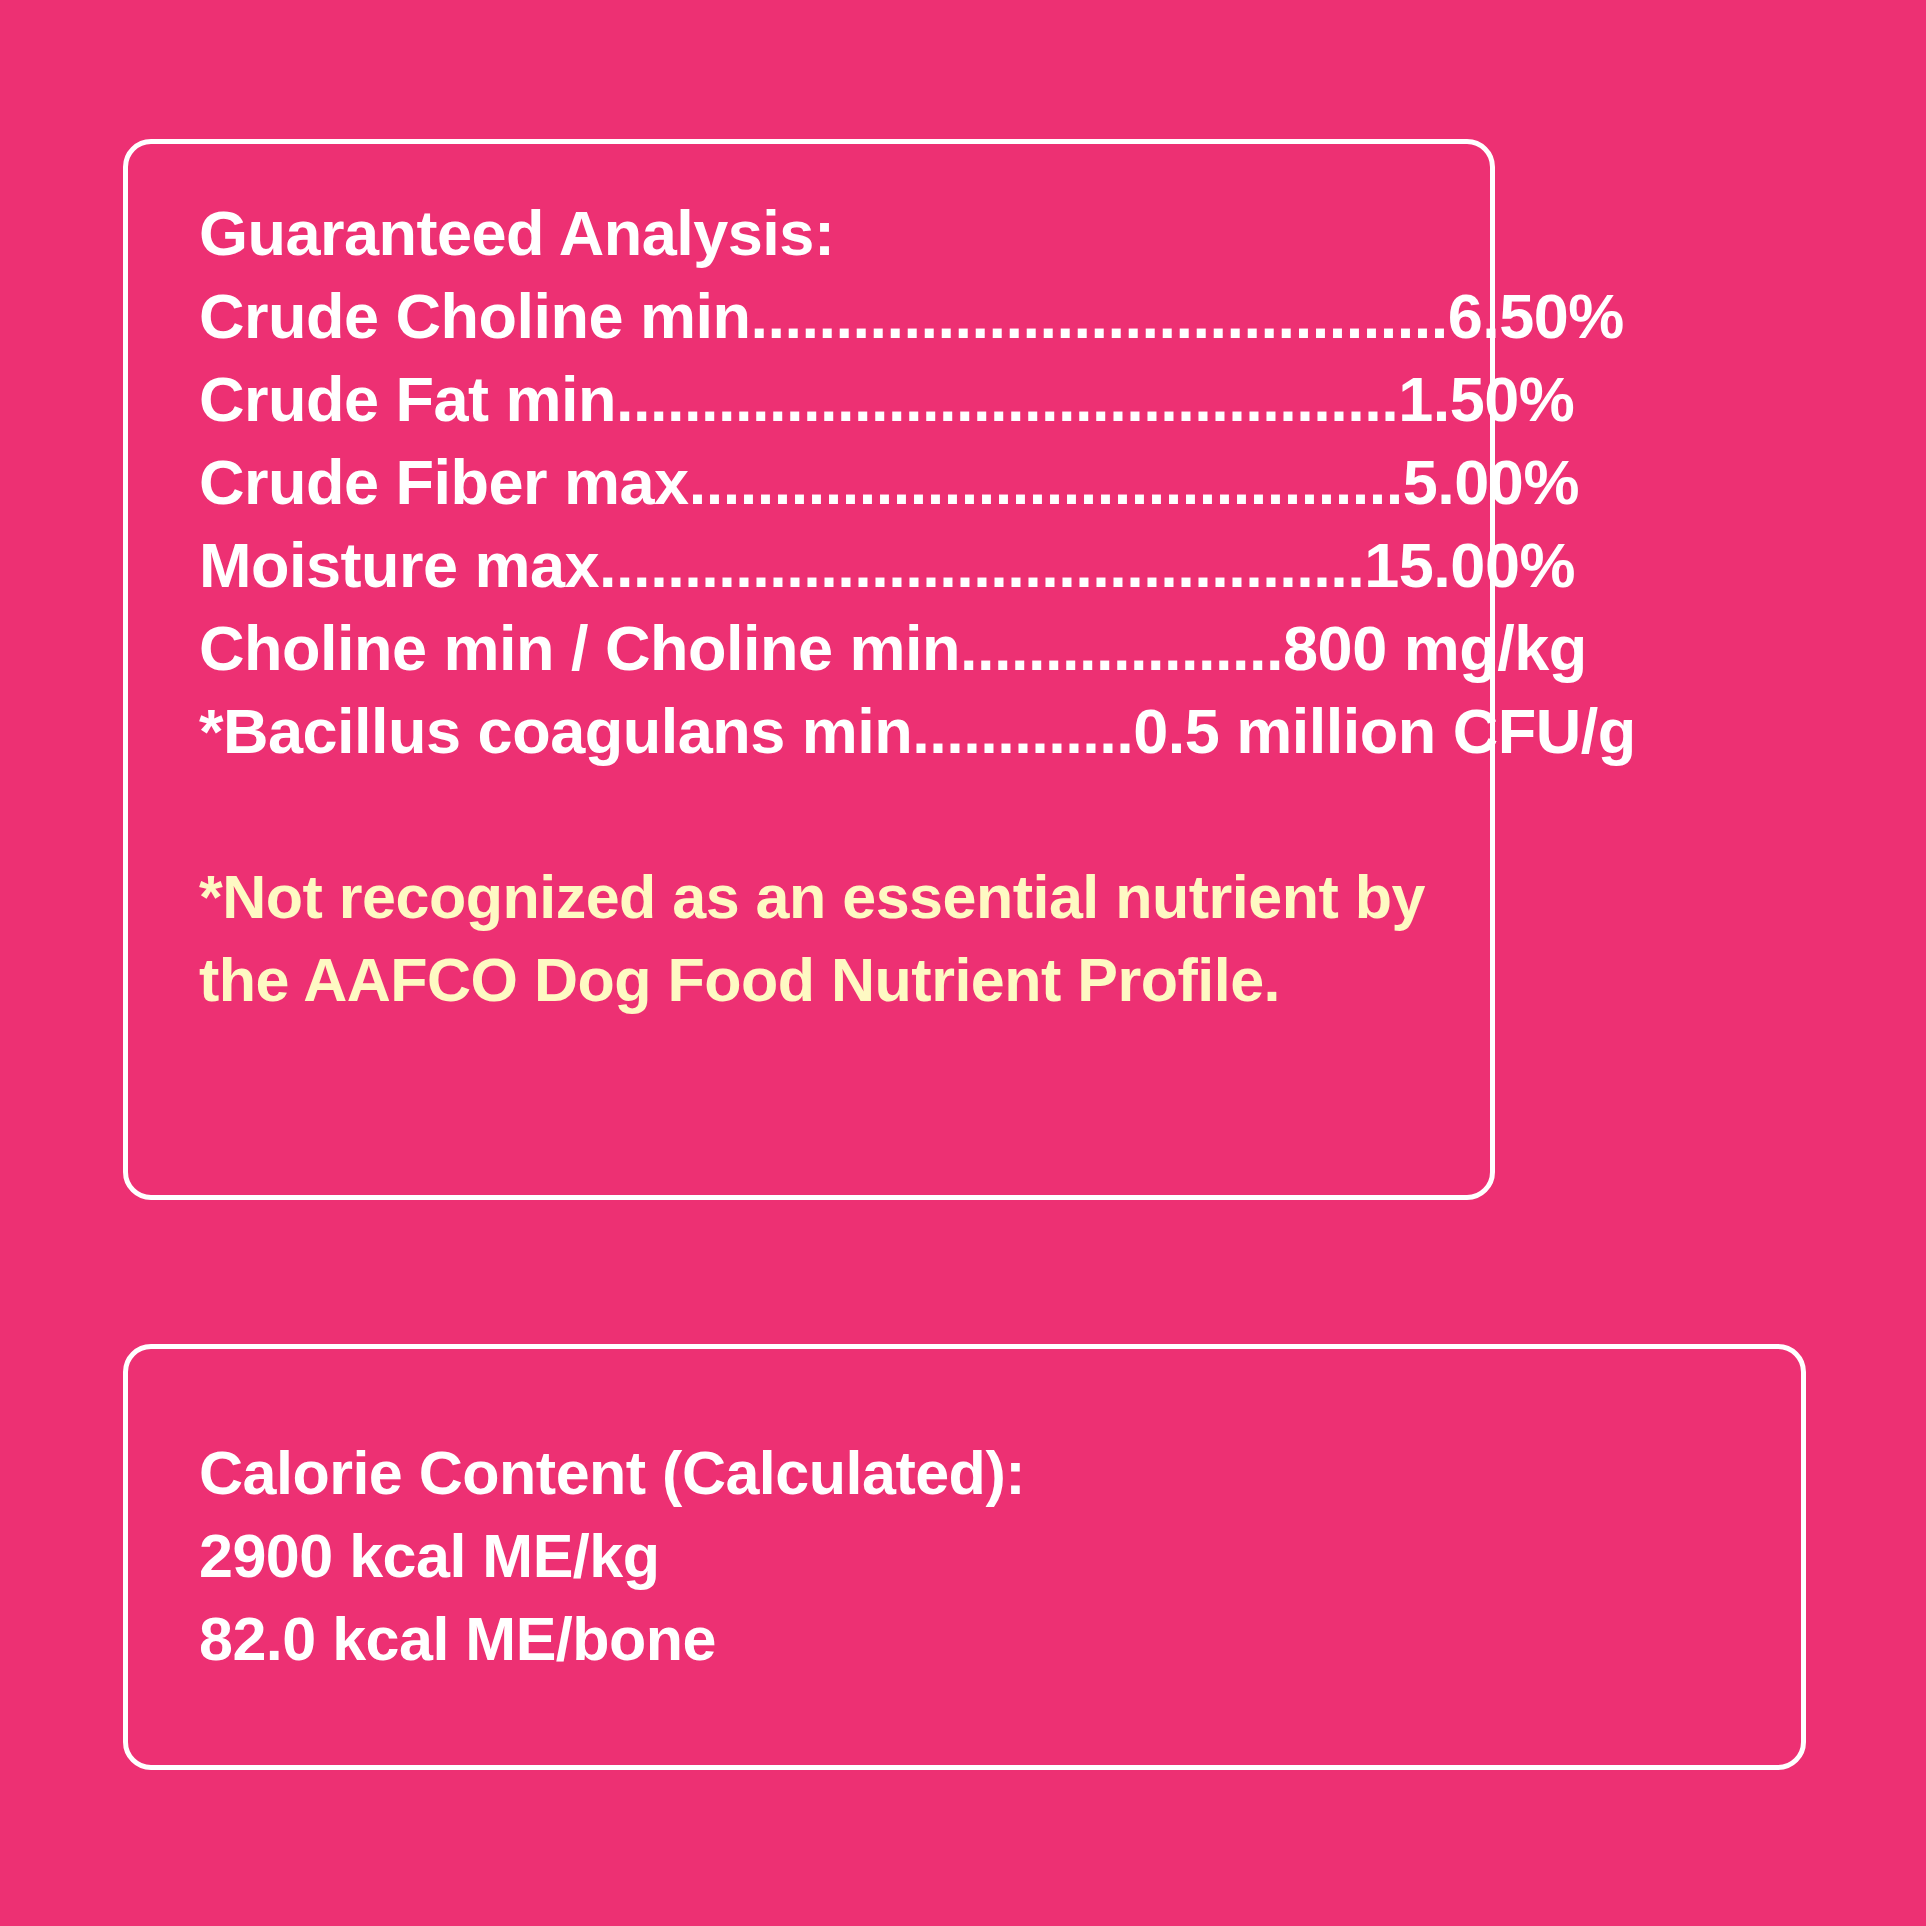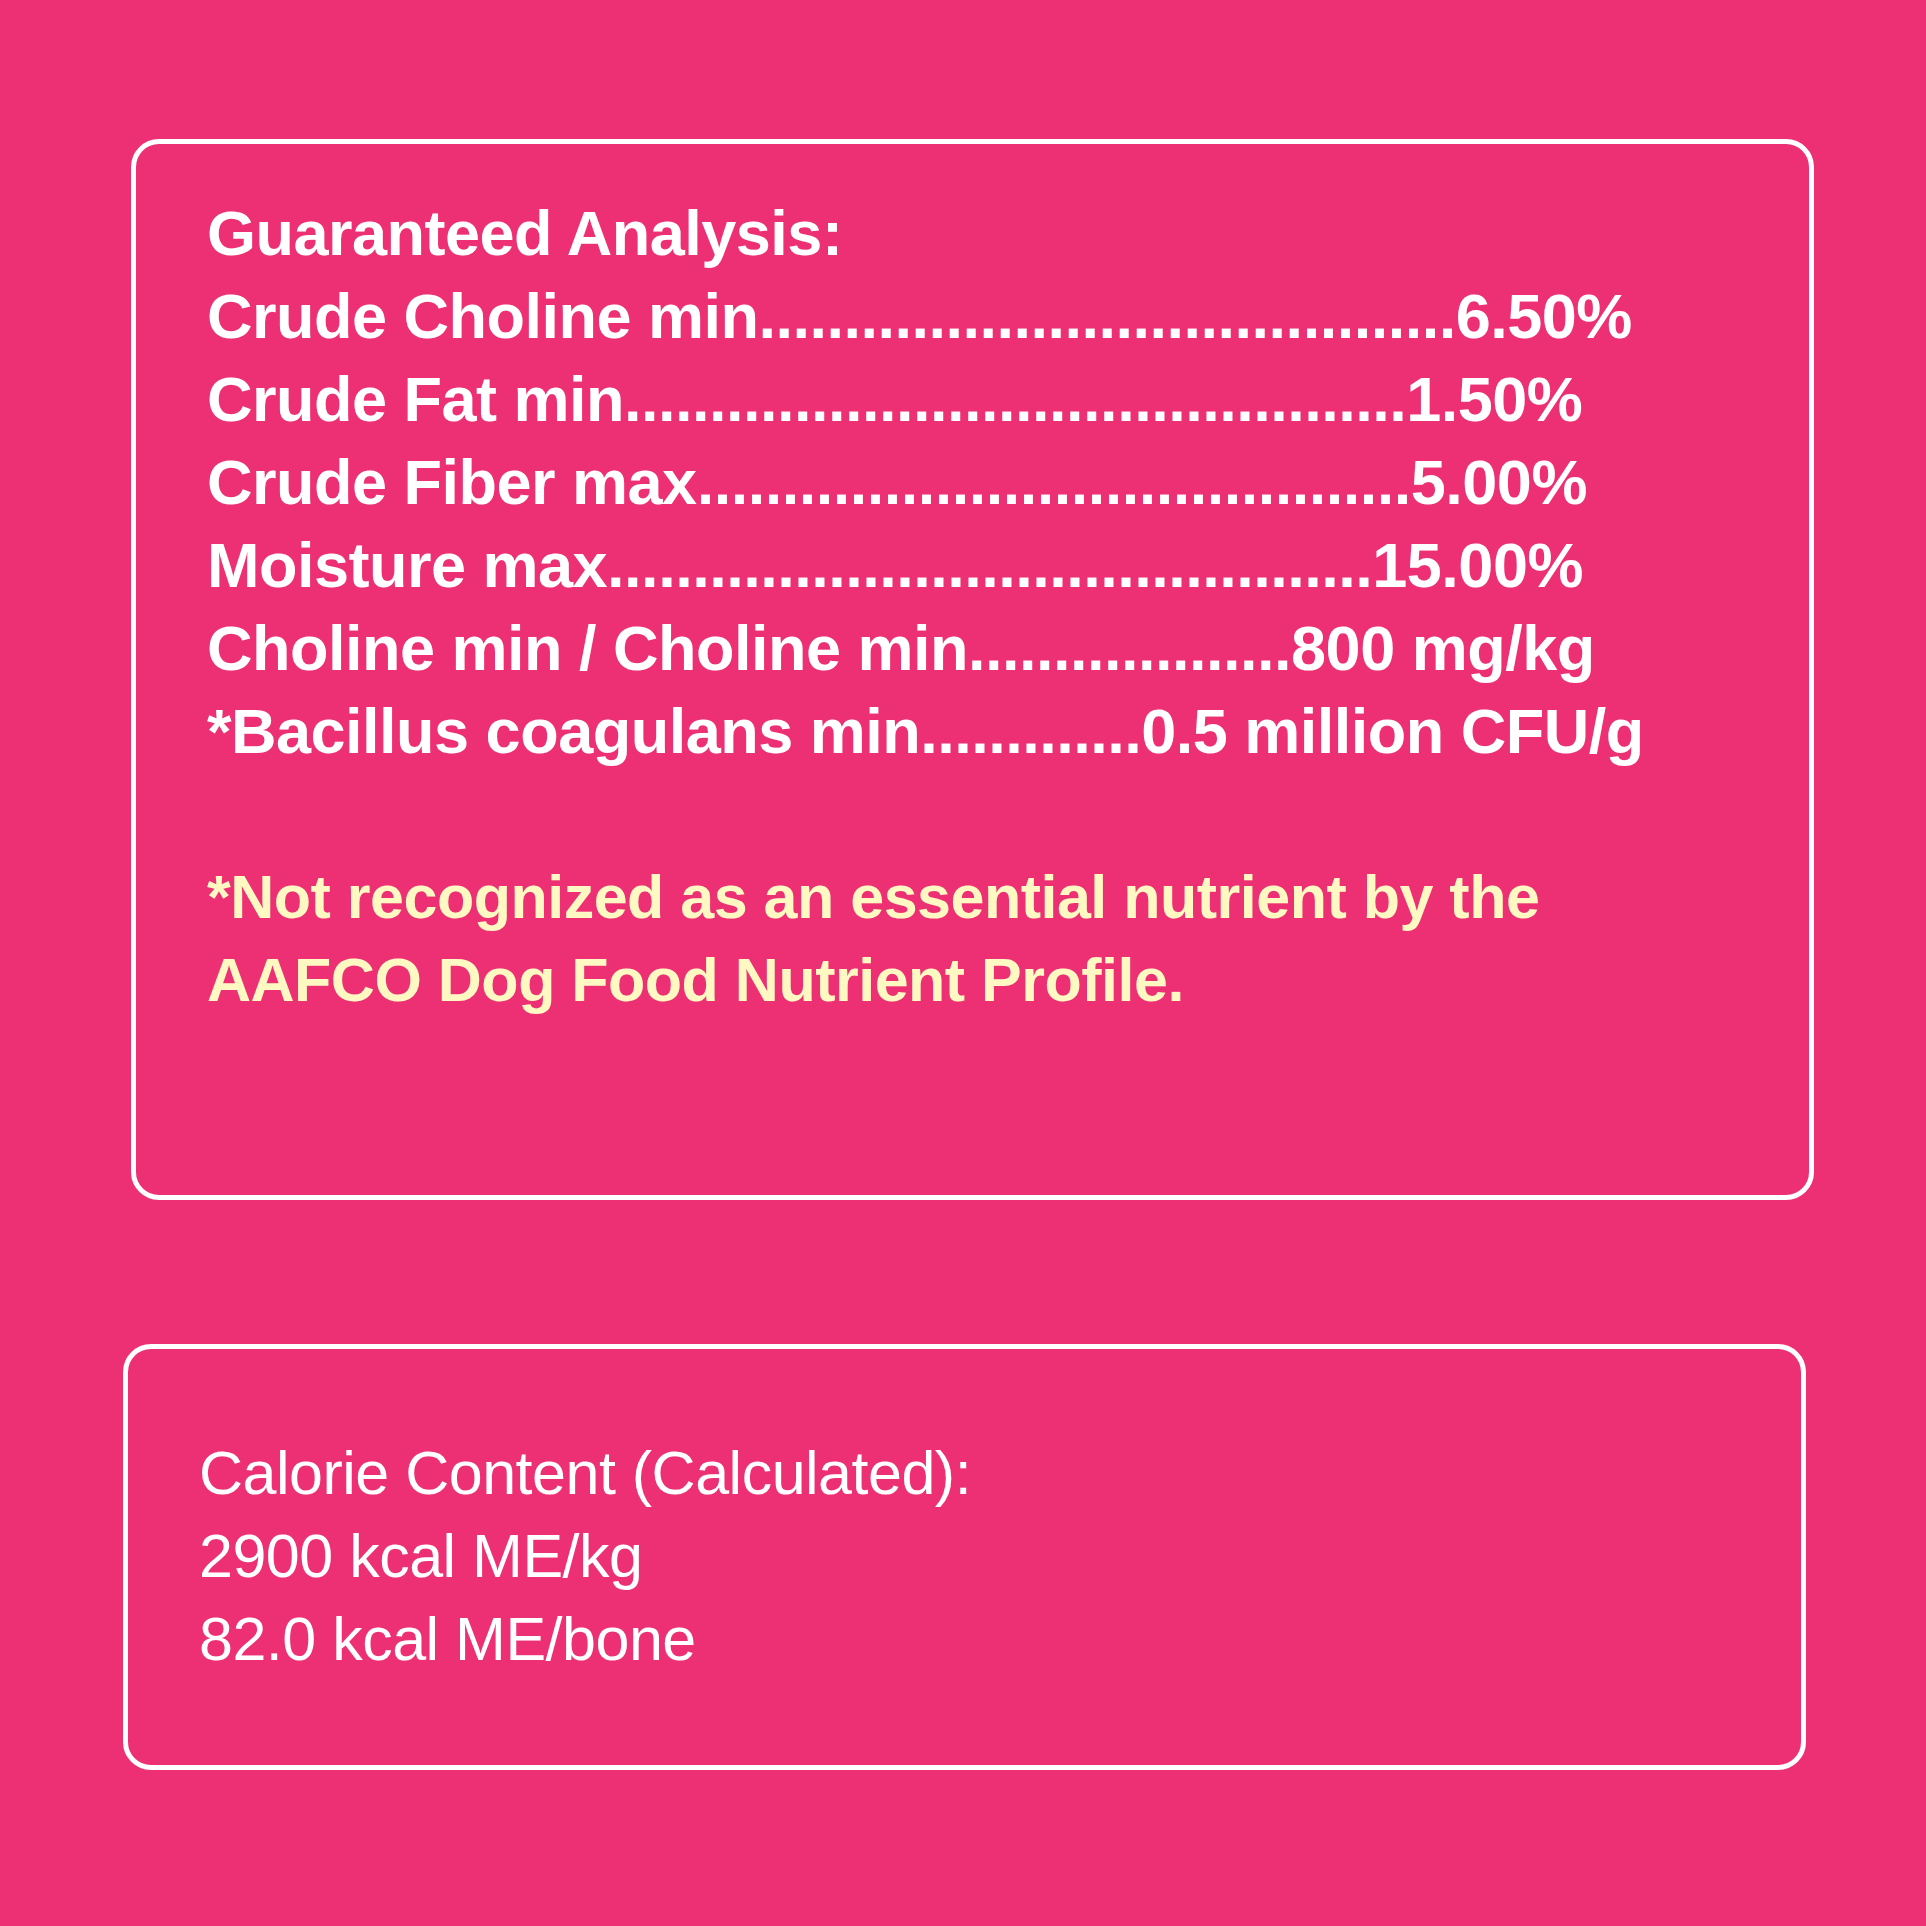--- a/index.html
+++ b/index.html
@@ -20,23 +20,23 @@
     height: 1927px;
     box-sizing: border-box;
   }
   .panel {
     position: absolute;
     border: 5px solid #FFFFFF;
     border-radius: 28px;
     box-sizing: border-box;
   }
   #analysis-panel {
-    left: 131px;
+    left: 123px;
     top: 139px;
-    width: 1683px;
+    width: 1372px;
     height: 1061px;
   }
   #calorie-panel {
     left: 123px;
     top: 1344px;
     width: 1683px;
     height: 426px;
   }
   .panel-inner {
     position: absolute;
@@ -64,21 +64,21 @@
     font-weight: bold;
     line-height: 83px;
     letter-spacing: -0.5px;
   }
   #calorie-panel .panel-inner {
     top: 83px;
   }
   .cal-line {
     color: #FFFFFF;
     font-size: 61px;
-    font-weight: normal;
+    font-weight: bold;
     line-height: 83px;
     letter-spacing: -0.5px;
     white-space: nowrap;
   }
 </style>
 </head>
 <body>
 
 <div class="page">
 

